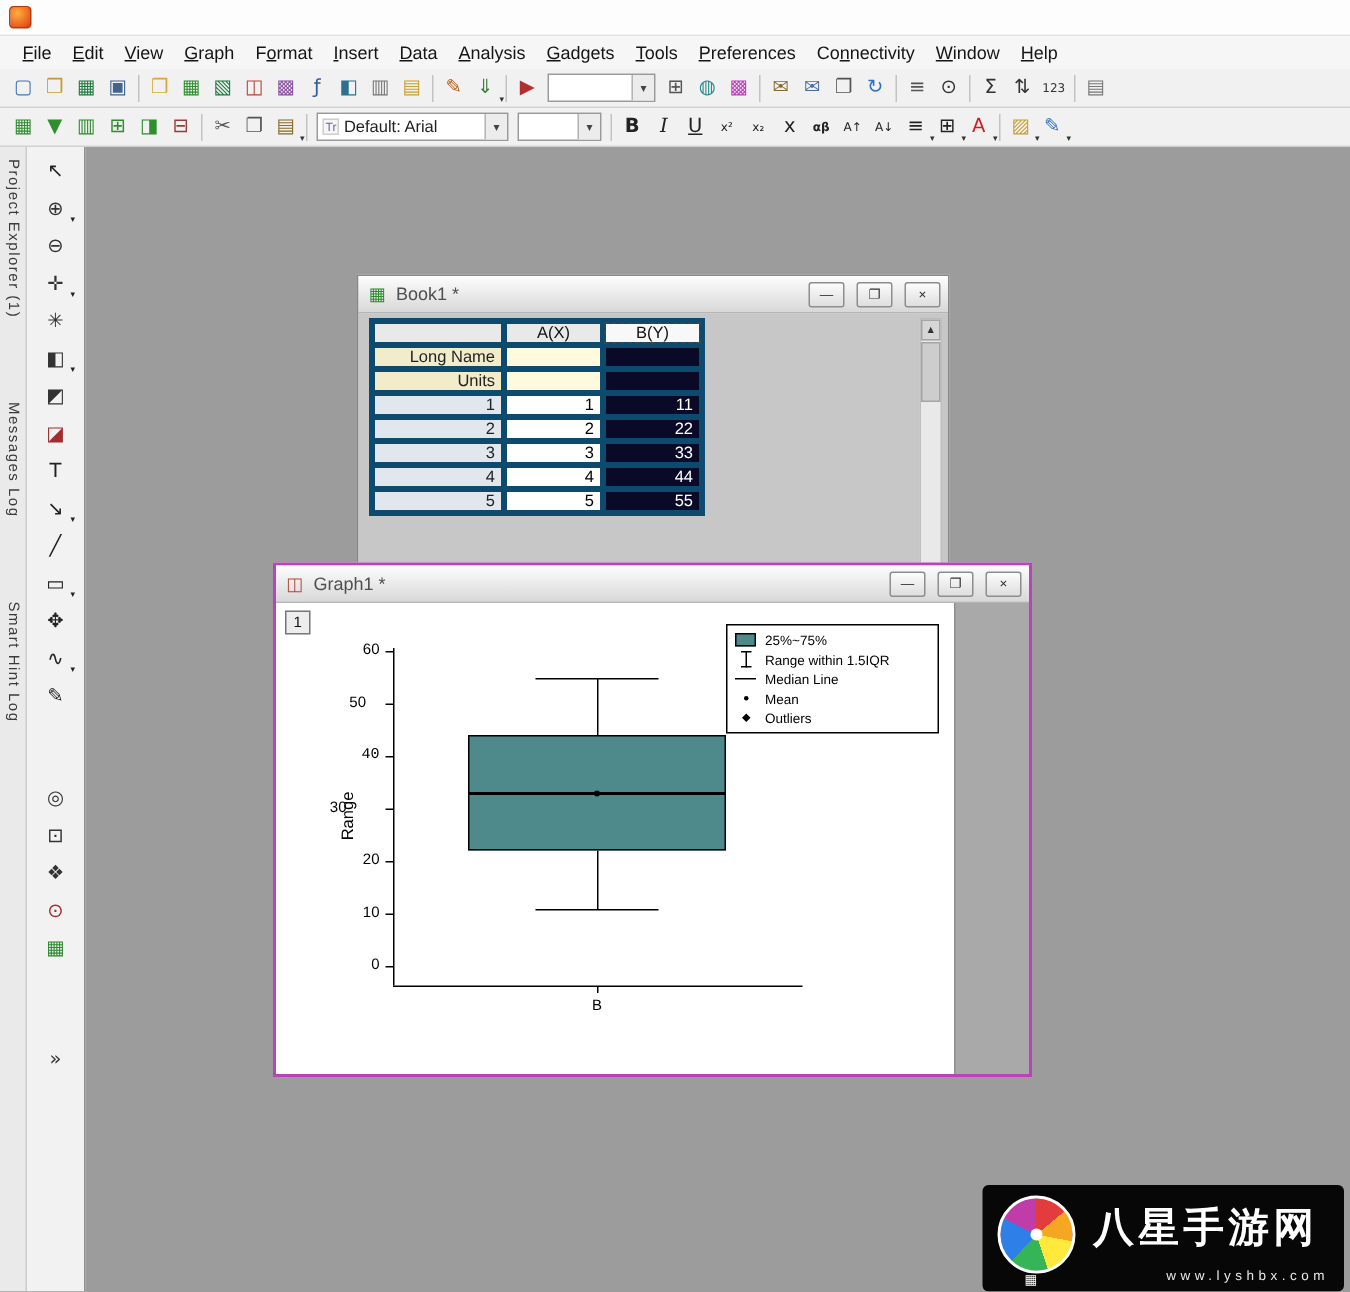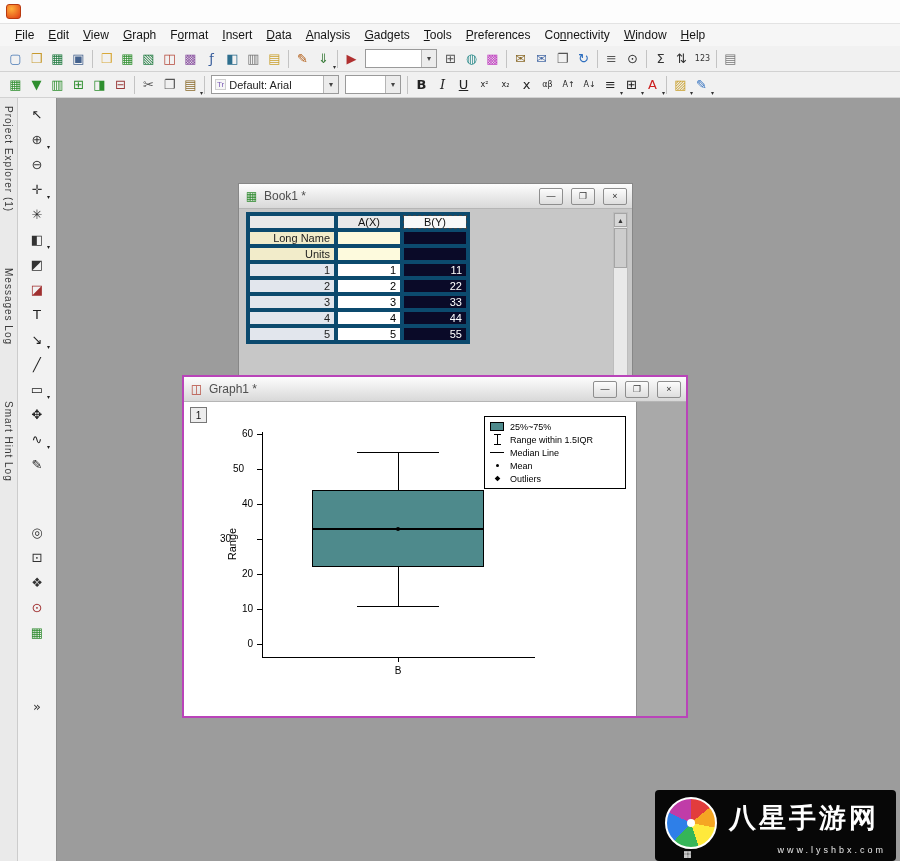--- a/index.html
+++ b/index.html
@@ -267,21 +267,21 @@
     <span class="tb-btn">
       <span class="tb-glyph" style="color: rgb(34, 34, 34); font-size: 8px;">x²</span>
     </span>
     <span class="tb-btn">
       <span class="tb-glyph" style="color: rgb(34, 34, 34); font-size: 8px;">x₂</span>
     </span>
     <span class="tb-btn">
       <span class="tb-glyph" style="color: rgb(34, 34, 34);">x</span>
     </span>
     <span class="tb-btn">
-      <span class="tb-glyph" style="color: rgb(34, 34, 34); font-size: 8px;">αβ</span>
+      <span class="tb-glyph" style="color: rgb(34, 34, 34); font-size: 8px; font-weight: bold;">αβ</span>
     </span>
     <span class="tb-btn">
       <span class="tb-glyph" style="color: rgb(34, 34, 34); font-size: 8px;">A↑</span>
     </span>
     <span class="tb-btn">
       <span class="tb-glyph" style="color: rgb(34, 34, 34); font-size: 8px;">A↓</span>
     </span>
     <span class="tb-btn">
       <span class="tb-glyph" style="color: rgb(34, 34, 34);">≡</span>
       <span class="tb-dd">▾</span>
@@ -460,21 +460,21 @@
           <div class="pl" style="left: 78px; top: 255px; width: 273px; height: 1px; background: rgb(0, 0, 0);"></div>
           <div class="pl" style="left: 73px; top: 242px; width: 5px; height: 1px; background: rgb(0, 0, 0);"></div>
           <div class="pl-ylab" style="left: 0px; top: 236px; width: 69px;">0</div>
           <div class="pl" style="left: 73px; top: 207px; width: 5px; height: 1px; background: rgb(0, 0, 0);"></div>
           <div class="pl-ylab" style="left: 0px; top: 201px; width: 69px;">10</div>
           <div class="pl" style="left: 73px; top: 172px; width: 5px; height: 1px; background: rgb(0, 0, 0);"></div>
           <div class="pl-ylab" style="left: 0px; top: 166px; width: 69px;">20</div>
           <div class="pl" style="left: 73px; top: 137px; width: 5px; height: 1px; background: rgb(0, 0, 0);"></div>
           <div class="pl-ylab" style="left: 0px; top: 131px; width: 47px;">30</div>
           <div class="pl" style="left: 73px; top: 102px; width: 5px; height: 1px; background: rgb(0, 0, 0);"></div>
-          <div class="pl-ylab" style="left: 0px; top: 96px; width: 69px;">40</div>
+          <div class="pl-ylab" style="left: 0px; top: 96px; width: 69px; font-family: Liberation Mono, monospace;">40</div>
           <div class="pl" style="left: 73px; top: 67px; width: 5px; height: 1px; background: rgb(0, 0, 0);"></div>
           <div class="pl-ylab" style="left: 0px; top: 61px; width: 60px;">50</div>
           <div class="pl" style="left: 73px; top: 32px; width: 5px; height: 1px; background: rgb(0, 0, 0);"></div>
           <div class="pl-ylab" style="left: 0px; top: 26px; width: 69px;">60</div>
           <div class="pl" style="left: 214px; top: 49.5px; width: 1px; height: 38.5px; background: rgb(0, 0, 0);"></div>
           <div class="pl" style="left: 214px; top: 165px; width: 1px; height: 38.5px; background: rgb(0, 0, 0);"></div>
           <div class="pl" style="left: 173px; top: 49.5px; width: 82px; height: 1px; background: rgb(0, 0, 0);"></div>
           <div class="pl" style="left: 173px; top: 203.5px; width: 82px; height: 1px; background: rgb(0, 0, 0);"></div>
           <div class="pl" style="left: 128px; top: 88px; width: 172px; height: 77px; background: rgb(78, 138, 140); border: 1px solid rgb(0, 0, 0);"></div>
           <div class="pl" style="left: 128px; top: 125.5px; width: 172px; height: 2px; background: rgb(0, 0, 0);"></div>

